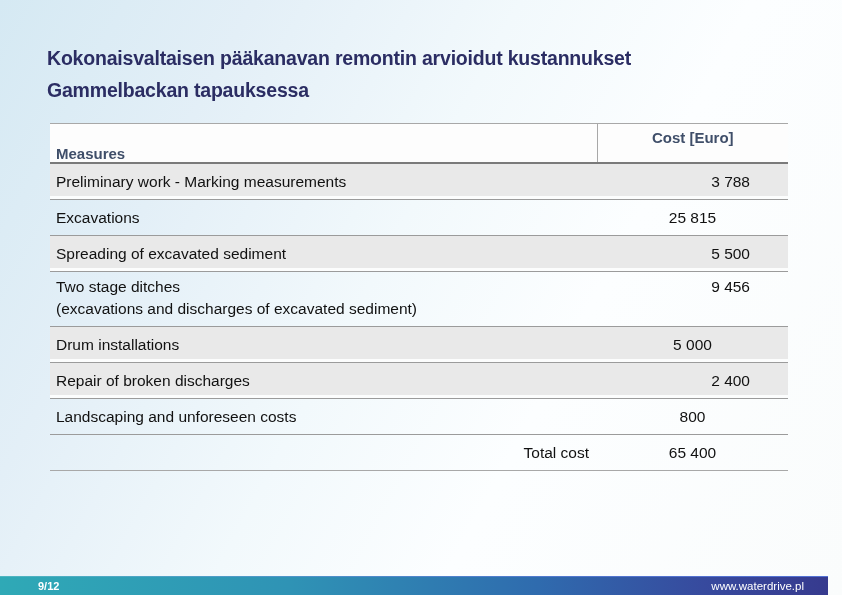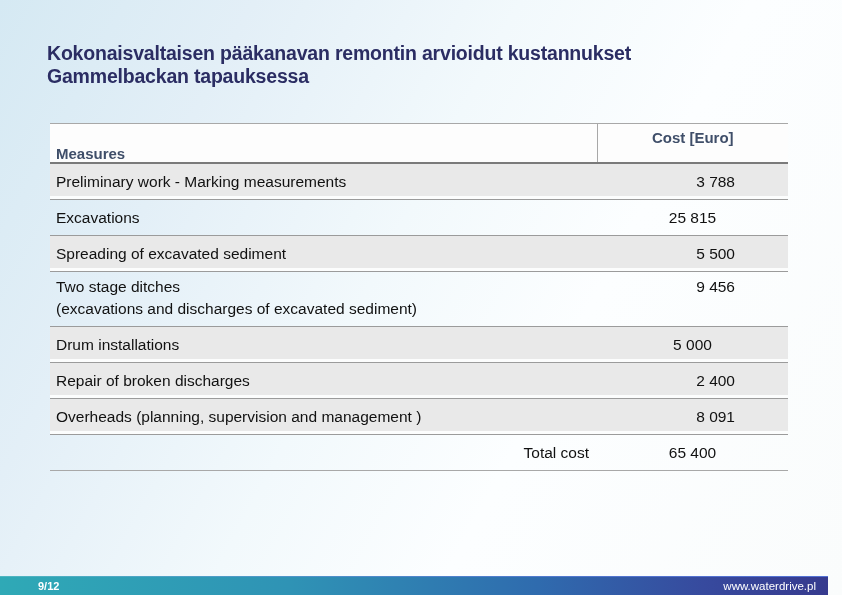--- a/index.html
+++ b/index.html
@@ -13,21 +13,21 @@
     background: linear-gradient(118deg, #d5e9f3 0%, #e3eff7 22%, #f2f9fc 45%, #fcfeff 65%, #fafcfc 100%);
   }
 
   .slide-title {
     position: absolute;
     left: 47px;
     top: 42px;
     width: 670px;
     margin: 0;
     font-size: 19.5px;
-    line-height: 23px;
+    line-height: 32px;
     font-weight: 700;
     letter-spacing: -0.2px;
     color: #2b2d63;
   }
 
   table.cost-table {
     position: absolute;
     left: 50px;
     top: 123px;
     width: 738px;
@@ -68,21 +68,21 @@
     line-height: 21px;
   }
   td.measure-cell { text-align: left; padding-left: 6px; }
   td.cost-cell    { white-space: nowrap; }
 
   tr.shade td {
     background: #e9e9e9;
     box-shadow: inset 0 -3px 0 0 #fcfdfd;
   }
 
-  td.val-right  { text-align: right; padding-right: 53px; }
+  td.val-right  { text-align: right; padding-right: 38px; }
   td.val-center { text-align: center; }
 
   tr.row-tall td { height: 49px; vertical-align: top; padding-top: 4px; }
   .measure-note { font-size: 15.5px; line-height: 23px; }
 
   td.total-label-cell {
     text-align: right;
     padding-right: 8px;
   }
 
@@ -102,21 +102,21 @@
     left: 0; right: 0; top: 0;
     height: 1px;
     background: linear-gradient(90deg, rgba(255,255,255,0.15), rgba(86,120,220,0.9));
   }
   .page-number {
     margin-left: 38px;
     font-size: 11px;
     font-weight: 700;
   }
   .website-link {
-    margin-right: 12px;
+    margin-right: 24px;
     font-size: 11.5px;
     font-weight: 400;
     text-decoration: none;
     color: #ffffff;
   }
 </style>
 </head>
 <body>
 
 <div class="slide">
@@ -155,23 +155,23 @@
         <td class="cost-cell val-right">9 456</td>
       </tr>
       <tr class="shade">
         <td class="measure-cell">Drum installations</td>
         <td class="cost-cell val-center">5 000</td>
       </tr>
       <tr class="shade">
         <td class="measure-cell">Repair of broken discharges</td>
         <td class="cost-cell val-right">2 400</td>
       </tr>
-      <tr class="shade">
-        <td class="measure-cell">Overheads (planning, supervision and management )</td>
-        <td class="cost-cell val-right">8 091</td>
+      <tr>
+        <td class="measure-cell">Landscaping and unforeseen costs</td>
+        <td class="cost-cell val-center">800</td>
       </tr>
       <tr>
         <td class="measure-cell total-label-cell">Total cost</td>
         <td class="cost-cell val-center">65 400</td>
       </tr>
     </tbody>
   </table>
 
   <div class="footer-bar">
     <span class="page-number">9/12</span>

